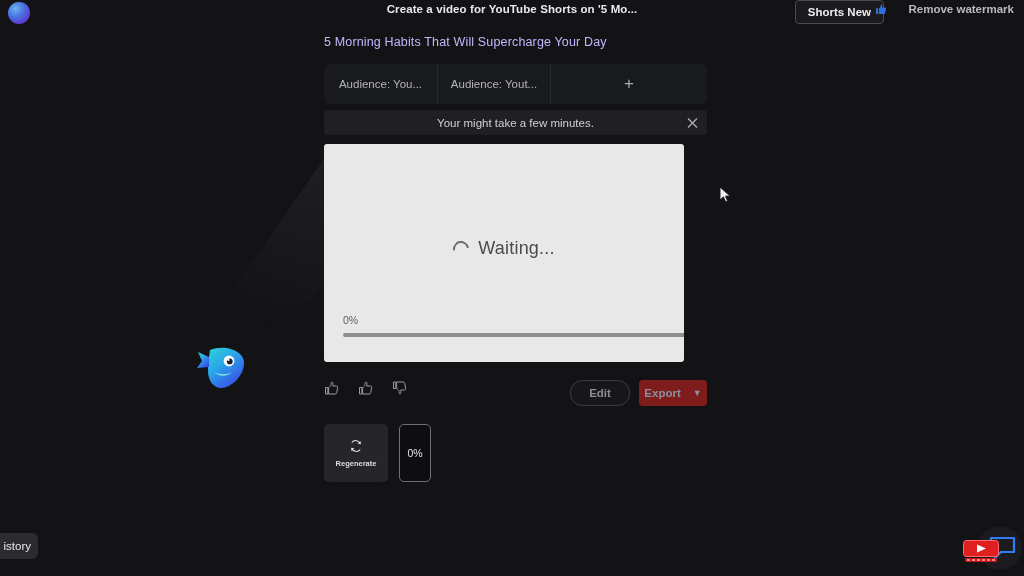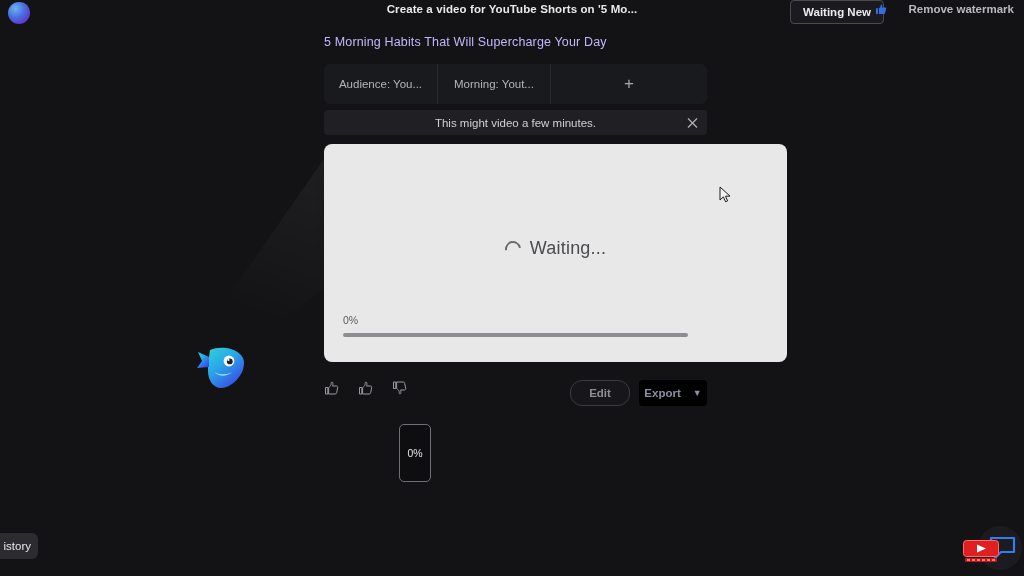--- a/index.html
+++ b/index.html
@@ -82,22 +82,22 @@
   }
   .notice-text { font-size:11.5px; color:#cfcfd6; }
   .notice-close {
     position:absolute; right:9px; top:50%; transform:translateY(-50%);
     width:11px; height:11px; cursor:pointer;
   }
 
   
   .preview {
     position:absolute; left:324px; top:144px;
-    width:463px; height:218px;
-    background:#e8e8e9; border-radius:8px; overflow:hidden;
+    width:360px; height:218px;
+    background:#e8e8e9; border-radius:3px; overflow:hidden;
   }
   .waiting-wrap {
     position:absolute; left:0; top:94px; width:100%;
     display:flex; align-items:center; justify-content:center; gap:9px;
   }
   .spinner {
     width:16px; height:16px; border-radius:50%;
     border:2px solid #6e6e72; border-right-color:transparent; border-bottom-color:transparent;
     transform:rotate(35deg);
   }
@@ -121,21 +121,21 @@
   .btn-edit {
     position:absolute; right:77px; top:0;
     width:60px; height:26px; display:flex; align-items:center; justify-content:center;
     font-size:11.5px; font-weight:bold; color:#8e8e96;
     background:#17171a; border:1px solid #3b3b43; border-radius:12px; cursor:pointer;
   }
   .btn-export {
     position:absolute; right:0; top:0;
     width:68px; height:26px; display:flex; align-items:center; justify-content:center; gap:12px;
     font-size:11.5px; font-weight:bold; color:#8b8fa0;
-    background:#000000; border-radius:4px; cursor:pointer;
+    background:#7f1d1d; border-radius:4px; cursor:pointer;
   }
   .caret { font-size:9px; line-height:1; }
 
   
   .card-regenerate {
     position:absolute; left:324px; top:424px;
     width:64px; height:58px; background:#262629; border-radius:5px;
     display:flex; flex-direction:column; align-items:center; justify-content:center; gap:6px;
     cursor:pointer;
   }
@@ -177,40 +177,40 @@
 <body>
 
 <div id="app">
 
   <div class="light-cone"></div>
 
   <div class="logo-orb"></div>
 
   <div class="header-title">Create a video for YouTube Shorts on '5 Mo...</div>
 
-  <div class="btn-create-new">Waiting New</div>
+  <div class="btn-create-new">Shorts New</div>
 
   <div class="remove-watermark">
     <svg class="wm-badge" viewBox="0 0 12 11">
       <path d="M1 4.2 L3.1 4.2 L3.1 10 L1 10 Z" fill="#2f6fe0"></path>
       <path d="M4 4.2 C4 4.2 5.3 3.4 5.6 2.2 C5.8 1.2 5.5 0.4 6.3 0.4 C7.1 0.4 7.4 1.3 7.2 2.4 C7.1 3.1 6.8 3.6 6.8 3.6 L10.2 3.6 C10.9 3.6 11.3 4.2 11.1 4.8 L10.1 9.1 C9.95 9.7 9.5 10 8.9 10 L4 10 Z" fill="#2f6fe0"></path>
     </svg>
     <span>Remove watermark</span>
   </div>
 
   <div class="subtitle">5 Morning Habits That Will Supercharge Your Day</div>
 
   <div class="chips-row">
     <div class="chip">Audience: You...</div>
-    <div class="chip">Morning: Yout...</div>
+    <div class="chip">Audience: Yout...</div>
     <div class="chip-add">+</div>
   </div>
 
   <div class="notice-bar">
-    <span class="notice-text">This might video a few minutes.</span>
+    <span class="notice-text">Your might take a few minutes.</span>
     <svg class="notice-close" viewBox="0 0 11 11">
       <path d="M1 1 L10 10 M10 1 L1 10" stroke="#b0b0b8" stroke-width="1.2" fill="none"></path>
     </svg>
   </div>
 
   <div class="preview">
     <div class="waiting-wrap">
       <div class="spinner"></div>
       <span class="waiting-text">Waiting...</span>
     </div>
@@ -235,20 +235,29 @@
         <path d="M4.6 8.4 C5.6 9.0 6.8 10.2 7.1 11.6 C7.35 12.8 7.0 13.9 7.9 13.9 C8.8 13.9 9.1 12.8 8.9 11.5 C8.8 10.7 8.5 10.0 8.5 10.0 L12.6 10.0 C13.4 10.0 13.9 9.3 13.7 8.6 L12.7 3.4 C12.5 2.6 12.0 2 11.2 2 L4.6 2 Z" fill="none" stroke="#9a9aa2" stroke-width="1"></path>
       </svg>
     </div>
     <div class="btn-edit">Edit</div>
     <div class="btn-export">
       <span>Export</span>
       <span class="caret">▼</span>
     </div>
   </div>
 
+  <div class="card-regenerate">
+    <svg class="regen-icon" viewBox="0 0 14 14">
+      <path d="M11.4 5.0 A5 5 0 0 0 2.8 3.4" fill="none" stroke="#e0e0e6" stroke-width="1.1"></path>
+      <path d="M2.6 9.0 A5 5 0 0 0 11.2 10.6" fill="none" stroke="#e0e0e6" stroke-width="1.1"></path>
+      <path d="M11.7 2.0 L11.6 5.3 L8.6 4.6 Z" fill="#e0e0e6"></path>
+      <path d="M2.3 12.0 L2.4 8.7 L5.4 9.4 Z" fill="#e0e0e6"></path>
+    </svg>
+    <span class="regen-label">Regenerate</span>
+  </div>
 
   <div class="card-thumb">
     <span class="card-thumb-pct">0%</span>
   </div>
 
   <svg class="mascot" viewBox="0 0 52 46">
     <defs>
       <linearGradient id="mg" x1="0%" y1="0%" x2="70%" y2="100%">
         <stop offset="0%" stop-color="#2fd3d8"></stop>
         <stop offset="45%" stop-color="#2aa7e8"></stop>

